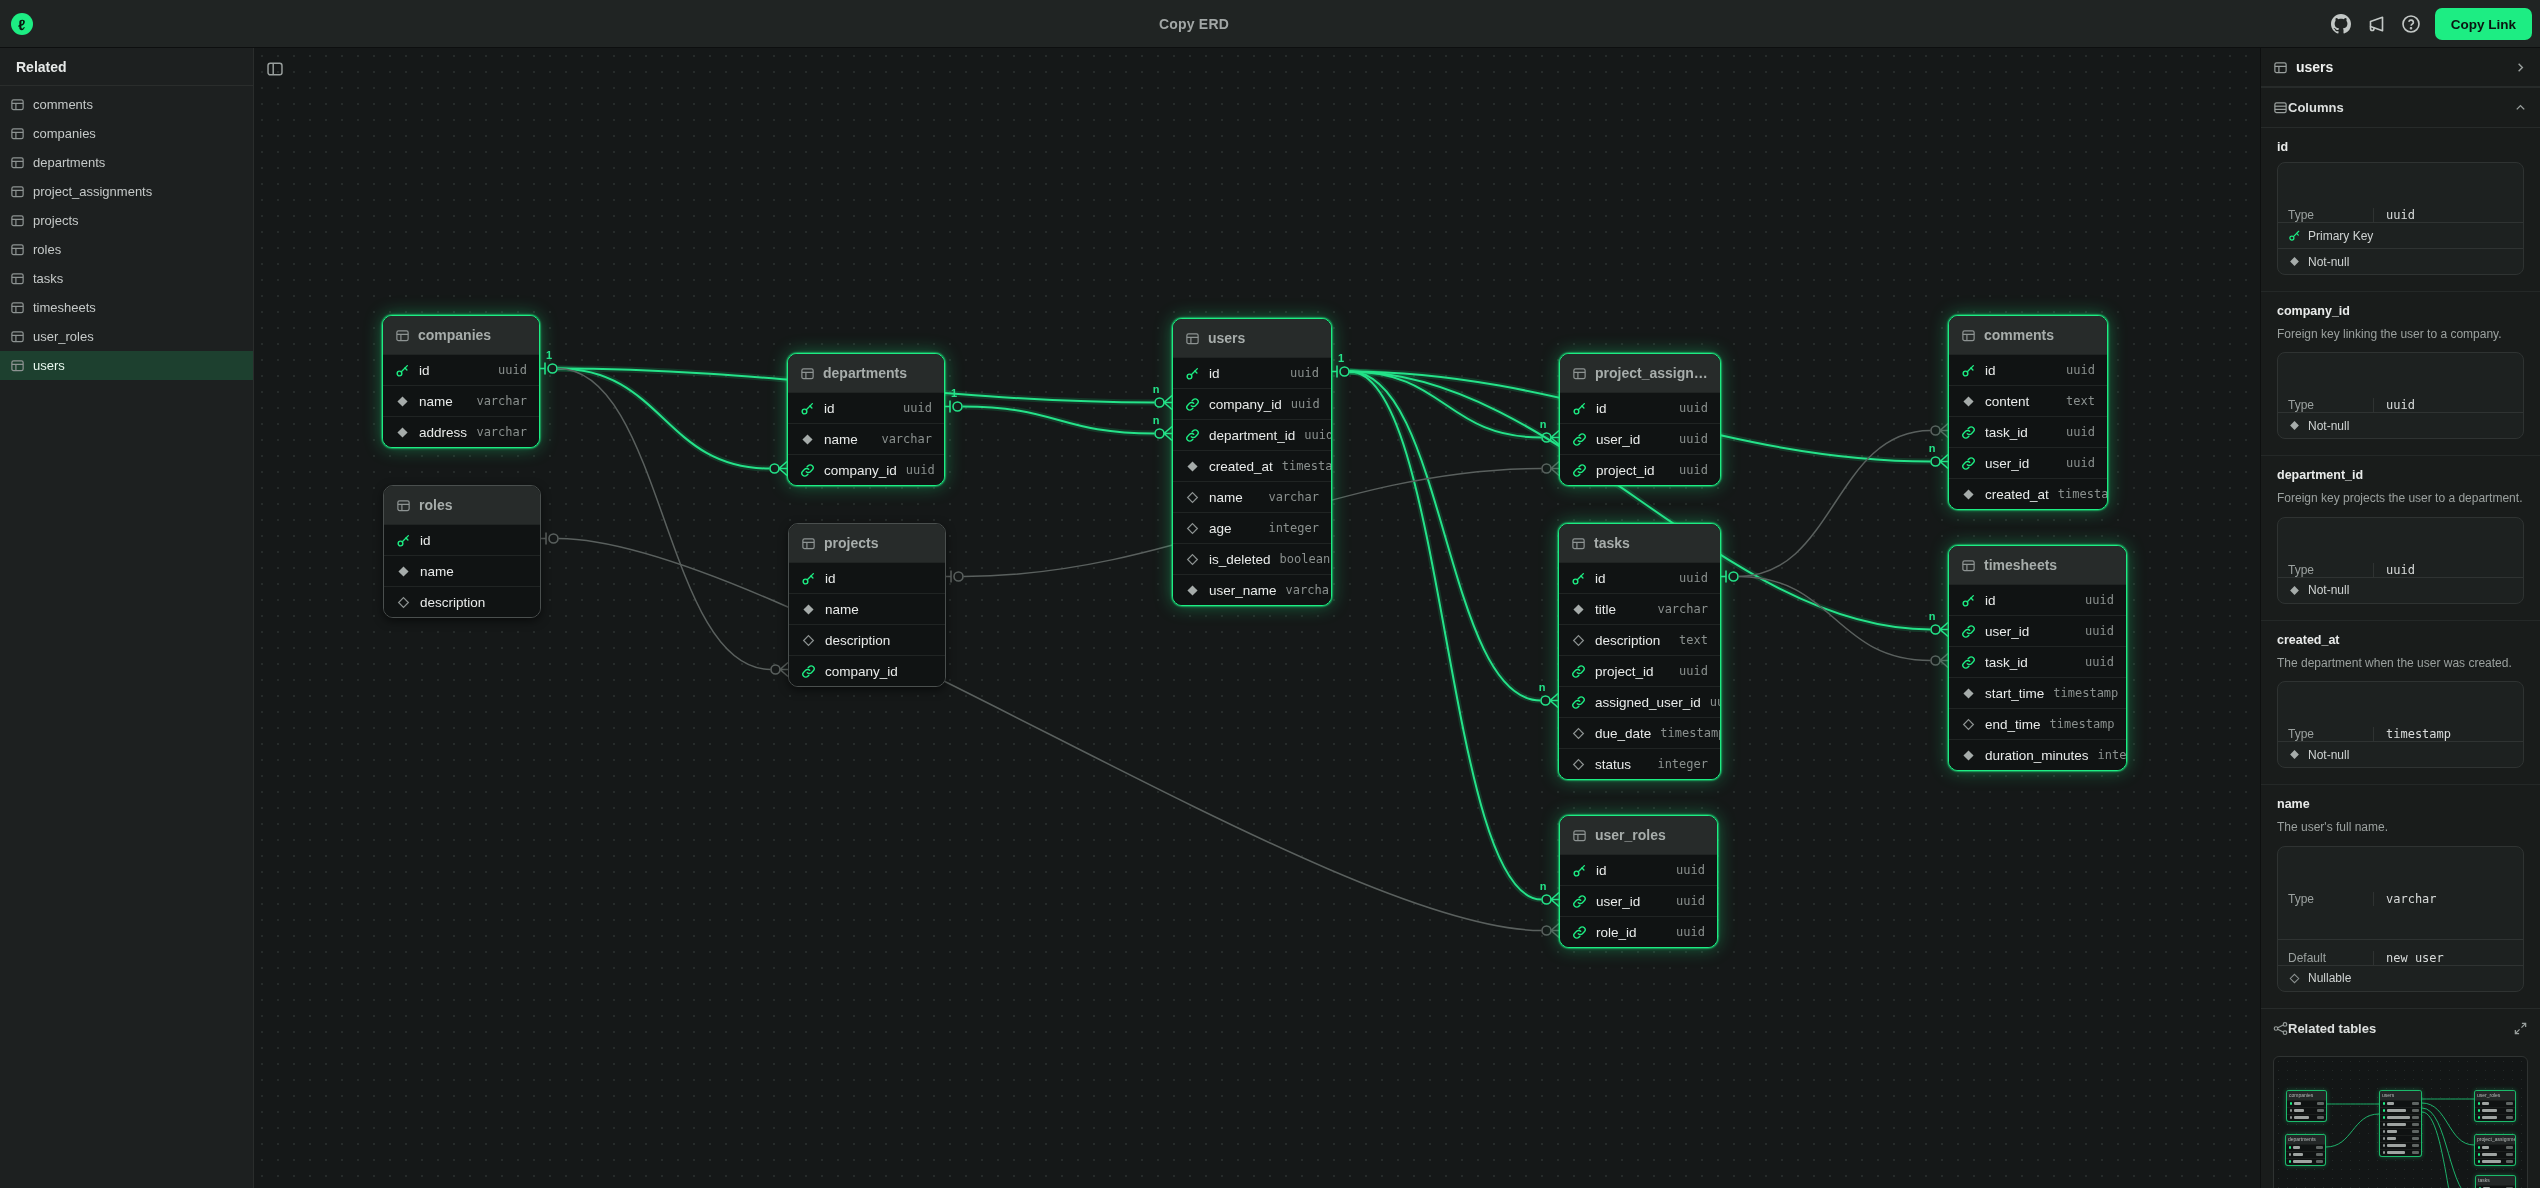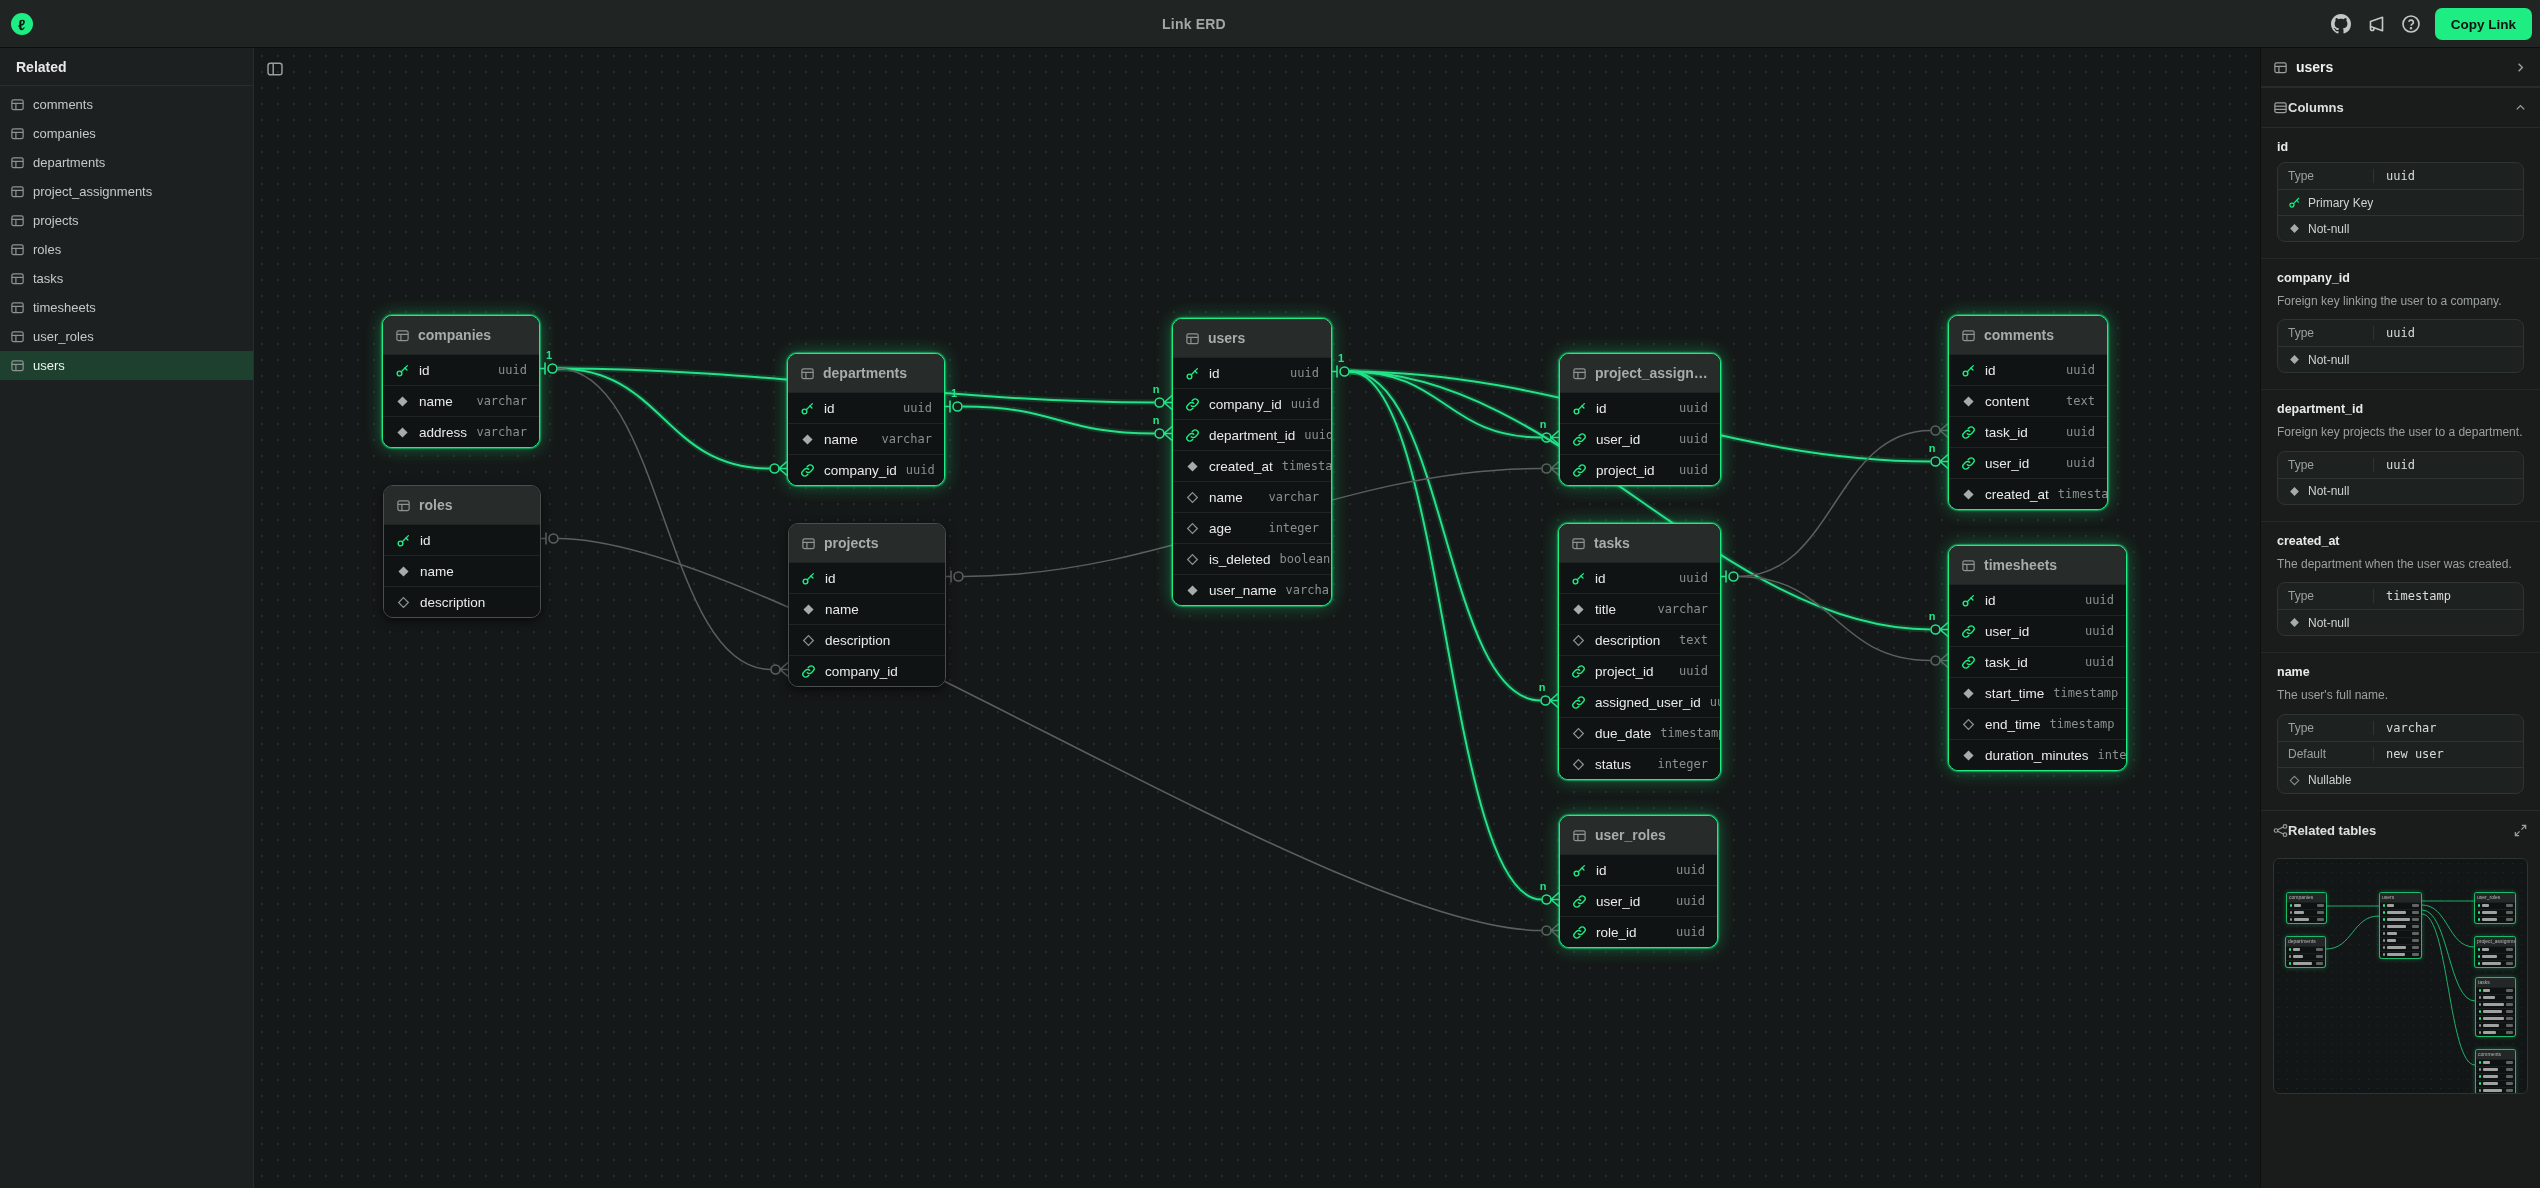--- a/index.html
+++ b/index.html
@@ -73,21 +73,21 @@
   .dp-sec { display:flex; align-items:center; padding:0 12px; height:40px;
     border-top:1px solid #272b2a; color:#dde0df; font-size:13px; font-weight:700; }
   .dp-sec .ic { color:#9aa09e; }
   .dp-sec .right { margin-left:auto; color:#9aa09e; cursor:pointer; }
   #dp-columns-body { border-top:1px solid #272b2a; }
   .dp-col { padding:12px 16px 16px; border-top:1px solid #242827; }
   .dp-col:first-child { border-top:none; }
   .dp-col-name { color:#e9ebea; font-size:12.5px; font-weight:700; margin-bottom:8px; }
   .dp-col-desc { color:#9ba19f; font-size:12px; line-height:1.45; margin-bottom:9px; }
   .dp-attrs { border:1px solid #2f3332; border-radius:8px; overflow:hidden; background:#1d2120; }
-  .dp-attr-row { display:flex; align-items:center; min-height:26px; border-top:1px solid #2f3332; }
+  .dp-attr-row { display:flex; align-items:flex-end; min-height:26px; border-top:1px solid #2f3332;margin-top:33px; }
   .dp-attr-row:first-child { border-top:none; }
   .dp-attr-label { width:96px; flex:none; display:flex; align-items:center; padding-left:10px;
     color:#9ba19f; font-size:12px; border-right:1px solid #2f3332; }
   .dp-attr-val { display:flex; align-items:center; padding-left:12px;
     font-family:"DejaVu Sans Mono",monospace; font-size:12px; color:#d9dcdb; }
   .dp-flag { display:flex; align-items:center; gap:7px; height:26px; padding:0 10px;
     border-top:1px solid #2f3332; color:#cfd3d2; font-size:12px; }
   .dp-flag .ic svg { width:13px; height:13px; }
 
   
@@ -104,21 +104,21 @@
   .mini-bar { height:2.5px; border-radius:1px; background:#9ea3a1; }
   .mini-bar.type { background:#5f6563; width:7px; margin-left:auto; }
 </style>
 </head>
 <body>
 
 <div id="root">
 
   <div id="topbar">
     <div id="logo">ℓ</div>
-    <div id="app-title">Link ERD</div>
+    <div id="app-title">Copy ERD</div>
     <div id="topbar-right">
       <span class="tb-ic">
         <svg viewBox="0 0 16 16" fill="currentColor">
             <path d="M8 0C3.58 0 0 3.58 0 8c0 3.54 2.29 6.53 5.47 7.59.4.07.55-.17.55-.38 0-.19-.01-.82-.01-1.49-2.01.37-2.53-.49-2.69-.94-.09-.23-.48-.94-.82-1.13-.28-.15-.68-.52-.01-.53.63-.01 1.08.58 1.23.82.72 1.21 1.87.87 2.33.66.07-.52.28-.87.51-1.07-1.78-.2-3.64-.89-3.64-3.95 0-.87.31-1.59.82-2.15-.08-.2-.36-1.02.08-2.12 0 0 .67-.21 2.2.82.64-.18 1.32-.27 2-.27s1.36.09 2 .27c1.53-1.04 2.2-.82 2.2-.82.44 1.1.16 1.92.08 2.12.51.56.82 1.27.82 2.15 0 3.07-1.87 3.75-3.65 3.95.29.25.54.73.54 1.48 0 1.07-.01 1.93-.01 2.2 0 .21.15.46.55.38A8.01 8.01 0 0 0 16 8c0-4.42-3.58-8-8-8z"></path>
           </svg>
       </span>
       <span class="tb-ic">
         <svg viewBox="0 0 16 16" fill="none" stroke="currentColor" stroke-width="1.3" stroke-linejoin="round">
             <path d="M13.2 2.6 3.6 6v4l9.6 3.4V2.6z"></path>
             <path d="M3.6 10v1.8a1.4 1.4 0 0 0 2.8 0v-1"></path>

